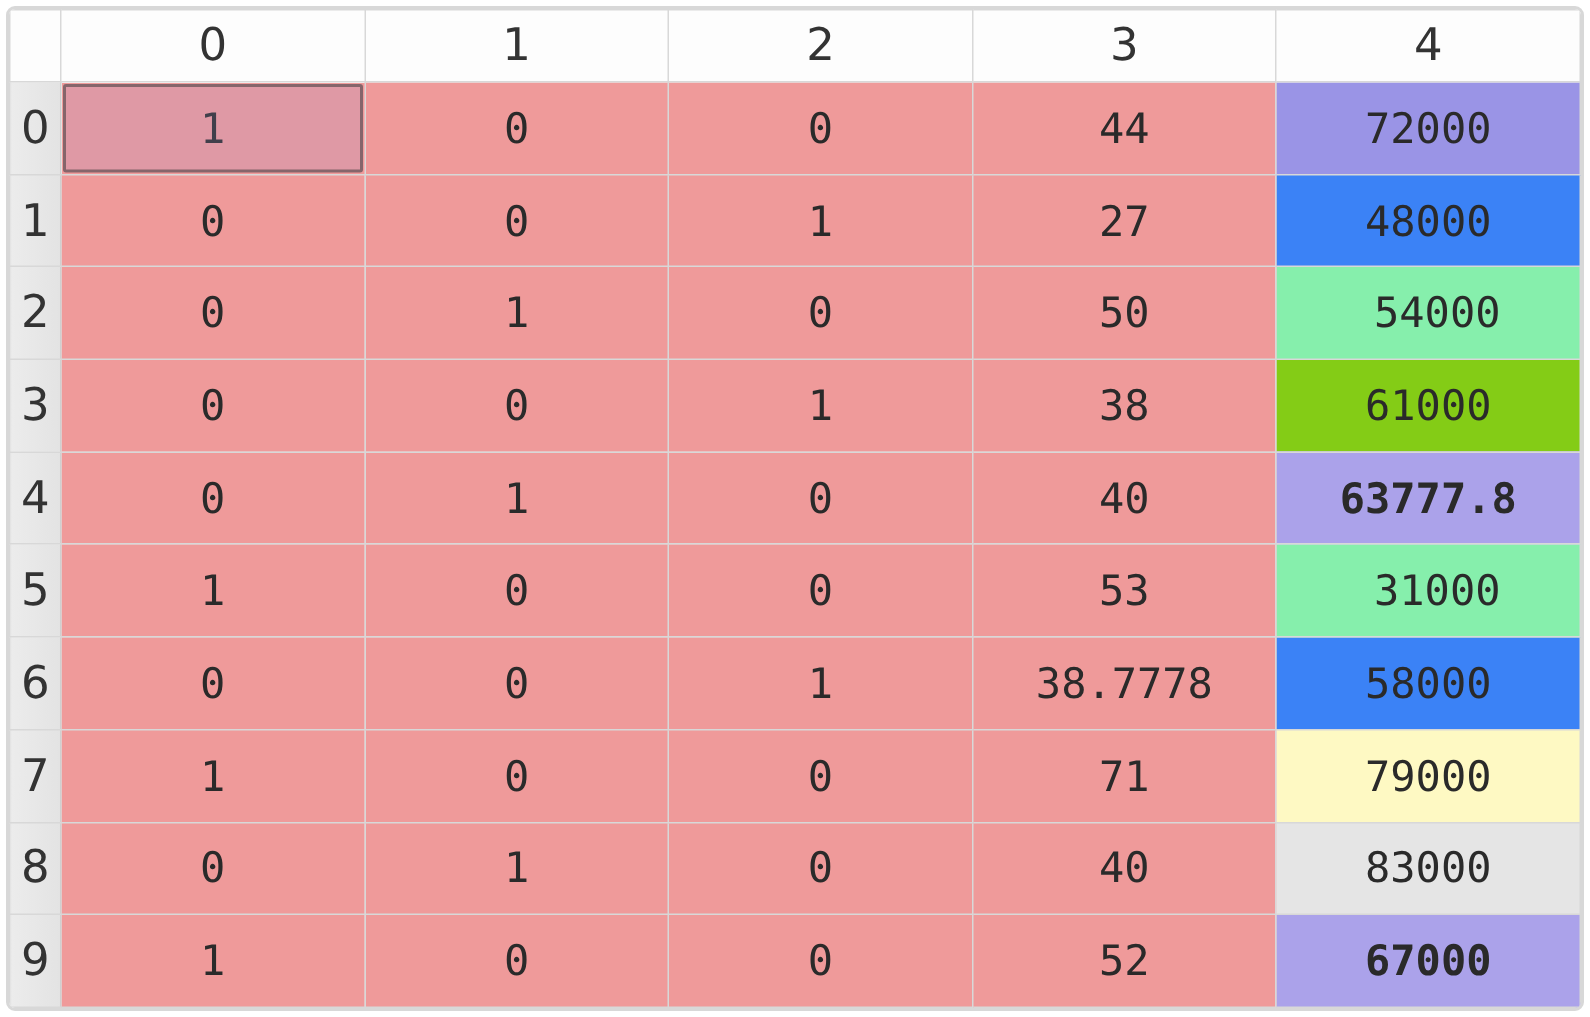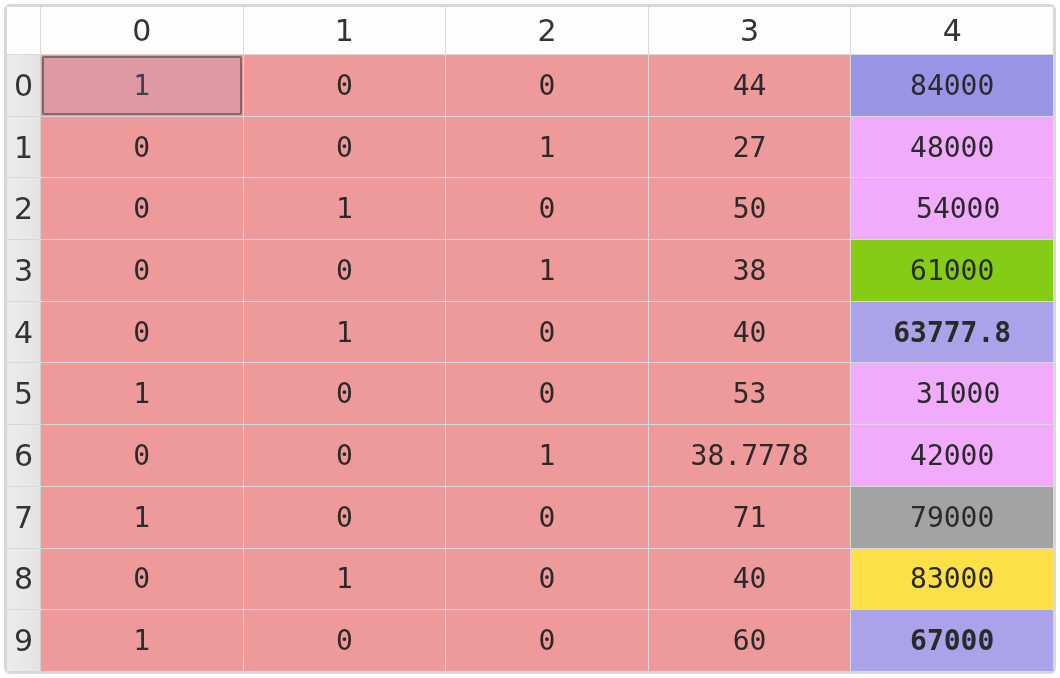--- a/index.html
+++ b/index.html
@@ -56,25 +56,25 @@
       color: #333;
       border-right: 1px solid #cfcfcf;
     }
     td.data {
       font-family: "DejaVu Sans Mono","Consolas", monospace;
     }
     
     .c-pink  { background: #ef9a9a; }
     
     .c-blue1 { background: #9a94e6; }
-    .c-lilac { background: #f0abfc; }
-    .c-violet{ background: #f0abfc; padding-left: 12px; }
+    .c-lilac { background: #3b82f6; }
+    .c-violet{ background: #86efac; padding-left: 12px; }
     .c-purple{ background: #84cc16; }
-    .c-blue0 { background: #a3a3a3; }
-    .c-blue2 { background: #fde047; }
+    .c-blue0 { background: #fef9c3; }
+    .c-blue2 { background: #e5e5e5; }
     .c-lav   { background: #aba2ea; font-weight: bold; }
     
     td.selected {
       position: relative;
     }
     td.selected::after {
       content: "";
       position: absolute;
       inset: 1px;
       border: 2px solid rgba(60,60,60,0.55);
@@ -99,21 +99,21 @@
       </tr>
     </thead>
     <tbody>
 
       <tr>
         <td class="row-header">0</td>
         <td class="data c-pink selected">1</td>
         <td class="data c-pink">0</td>
         <td class="data c-pink">0</td>
         <td class="data c-pink">44</td>
-        <td class="data c-blue1">84000</td>
+        <td class="data c-blue1">72000</td>
       </tr>
       <tr>
         <td class="row-header">1</td>
         <td class="data c-pink">0</td>
         <td class="data c-pink">0</td>
         <td class="data c-pink">1</td>
         <td class="data c-pink">27</td>
         <td class="data c-lilac">48000</td>
       </tr>
       <tr>
@@ -147,21 +147,21 @@
         <td class="data c-pink">0</td>
         <td class="data c-pink">53</td>
         <td class="data c-violet">31000</td>
       </tr>
       <tr>
         <td class="row-header">6</td>
         <td class="data c-pink">0</td>
         <td class="data c-pink">0</td>
         <td class="data c-pink">1</td>
         <td class="data c-pink">38.7778</td>
-        <td class="data c-lilac">42000</td>
+        <td class="data c-lilac">58000</td>
       </tr>
       <tr>
         <td class="row-header">7</td>
         <td class="data c-pink">1</td>
         <td class="data c-pink">0</td>
         <td class="data c-pink">0</td>
         <td class="data c-pink">71</td>
         <td class="data c-blue0">79000</td>
       </tr>
       <tr>
@@ -170,18 +170,18 @@
         <td class="data c-pink">1</td>
         <td class="data c-pink">0</td>
         <td class="data c-pink">40</td>
         <td class="data c-blue2">83000</td>
       </tr>
       <tr>
         <td class="row-header">9</td>
         <td class="data c-pink">1</td>
         <td class="data c-pink">0</td>
         <td class="data c-pink">0</td>
-        <td class="data c-pink">60</td>
+        <td class="data c-pink">52</td>
         <td class="data c-lav">67000</td>
       </tr>
     </tbody>
   </table>
 </div>
 
 </body></html>

